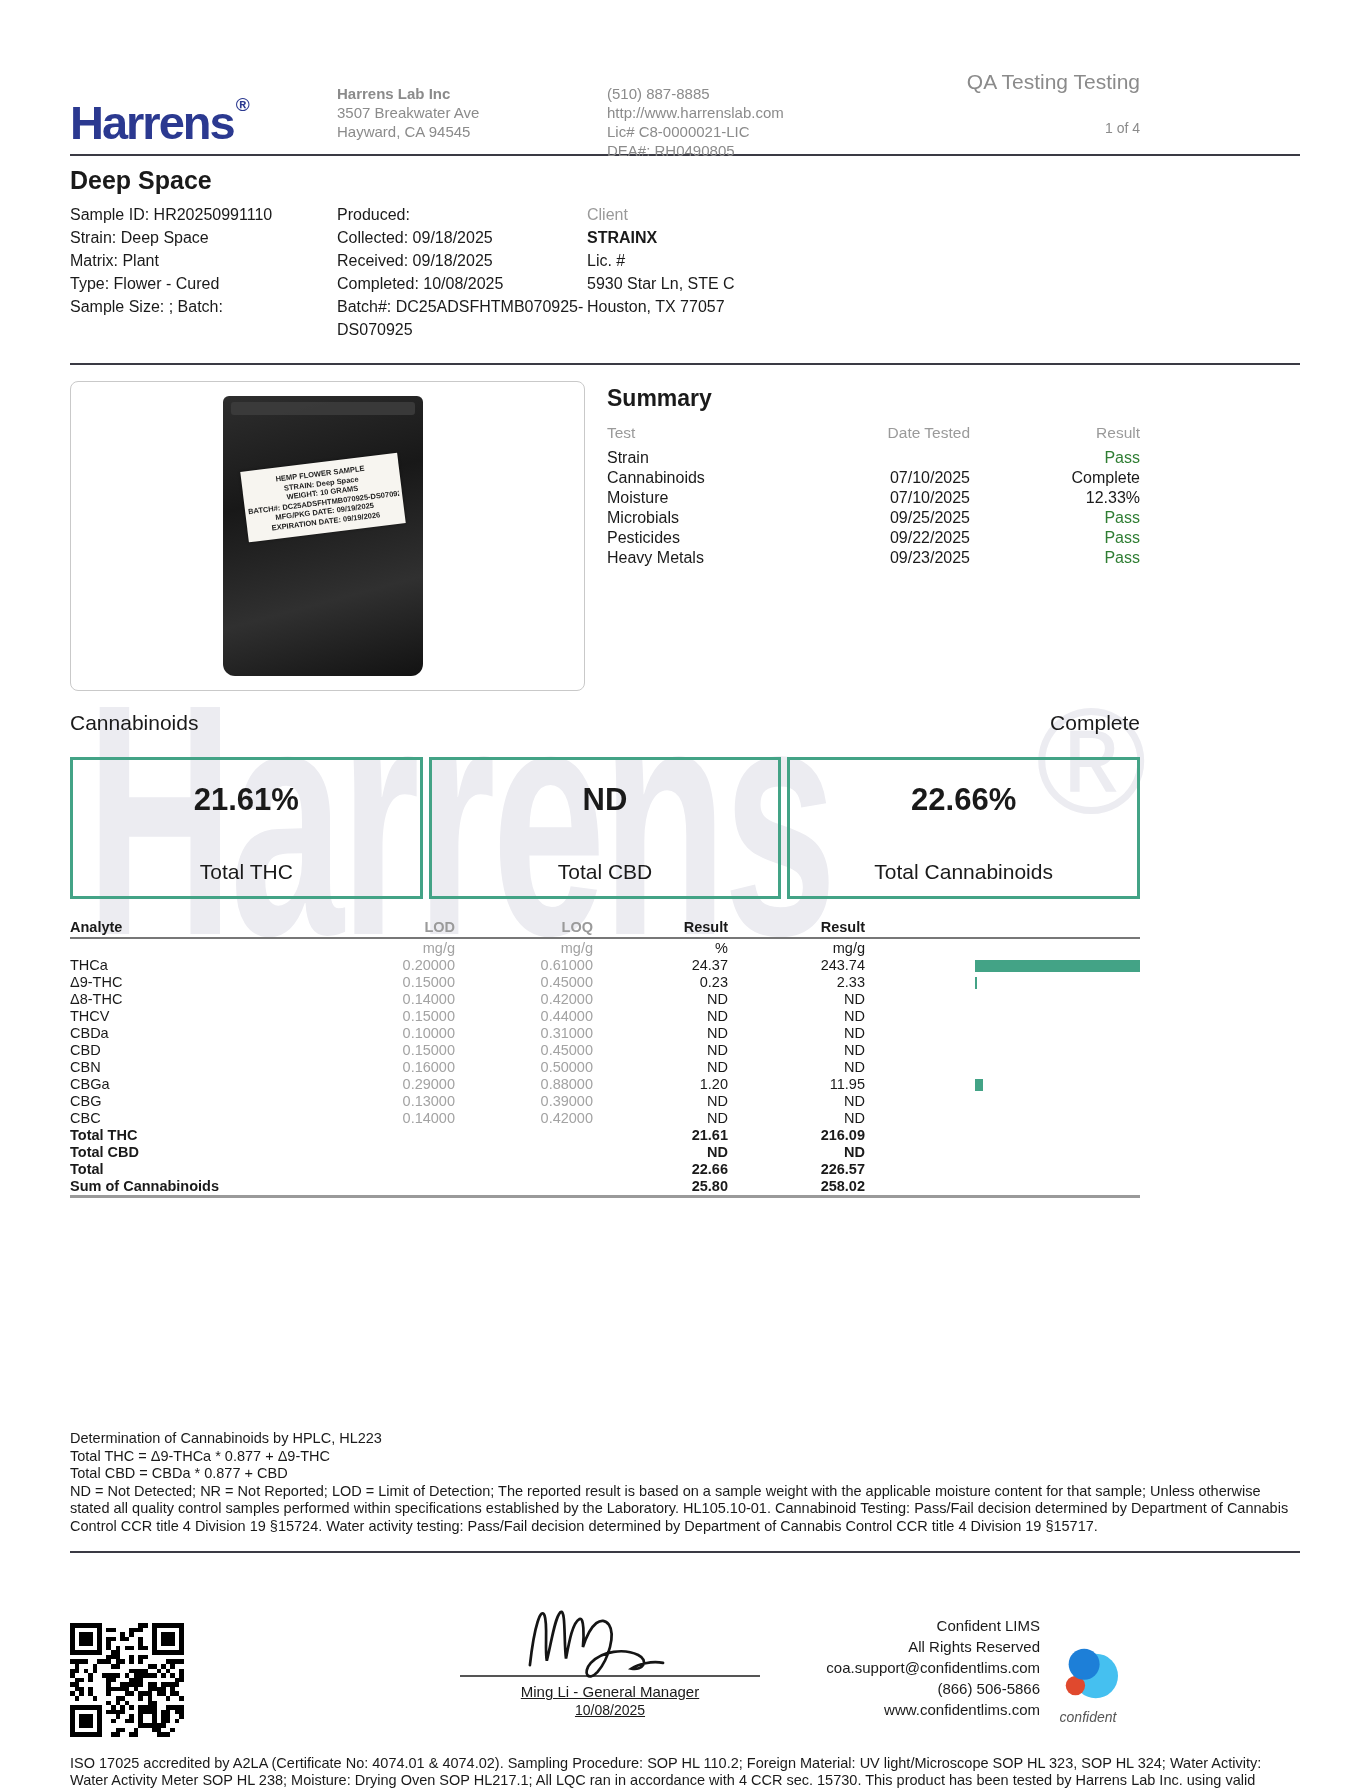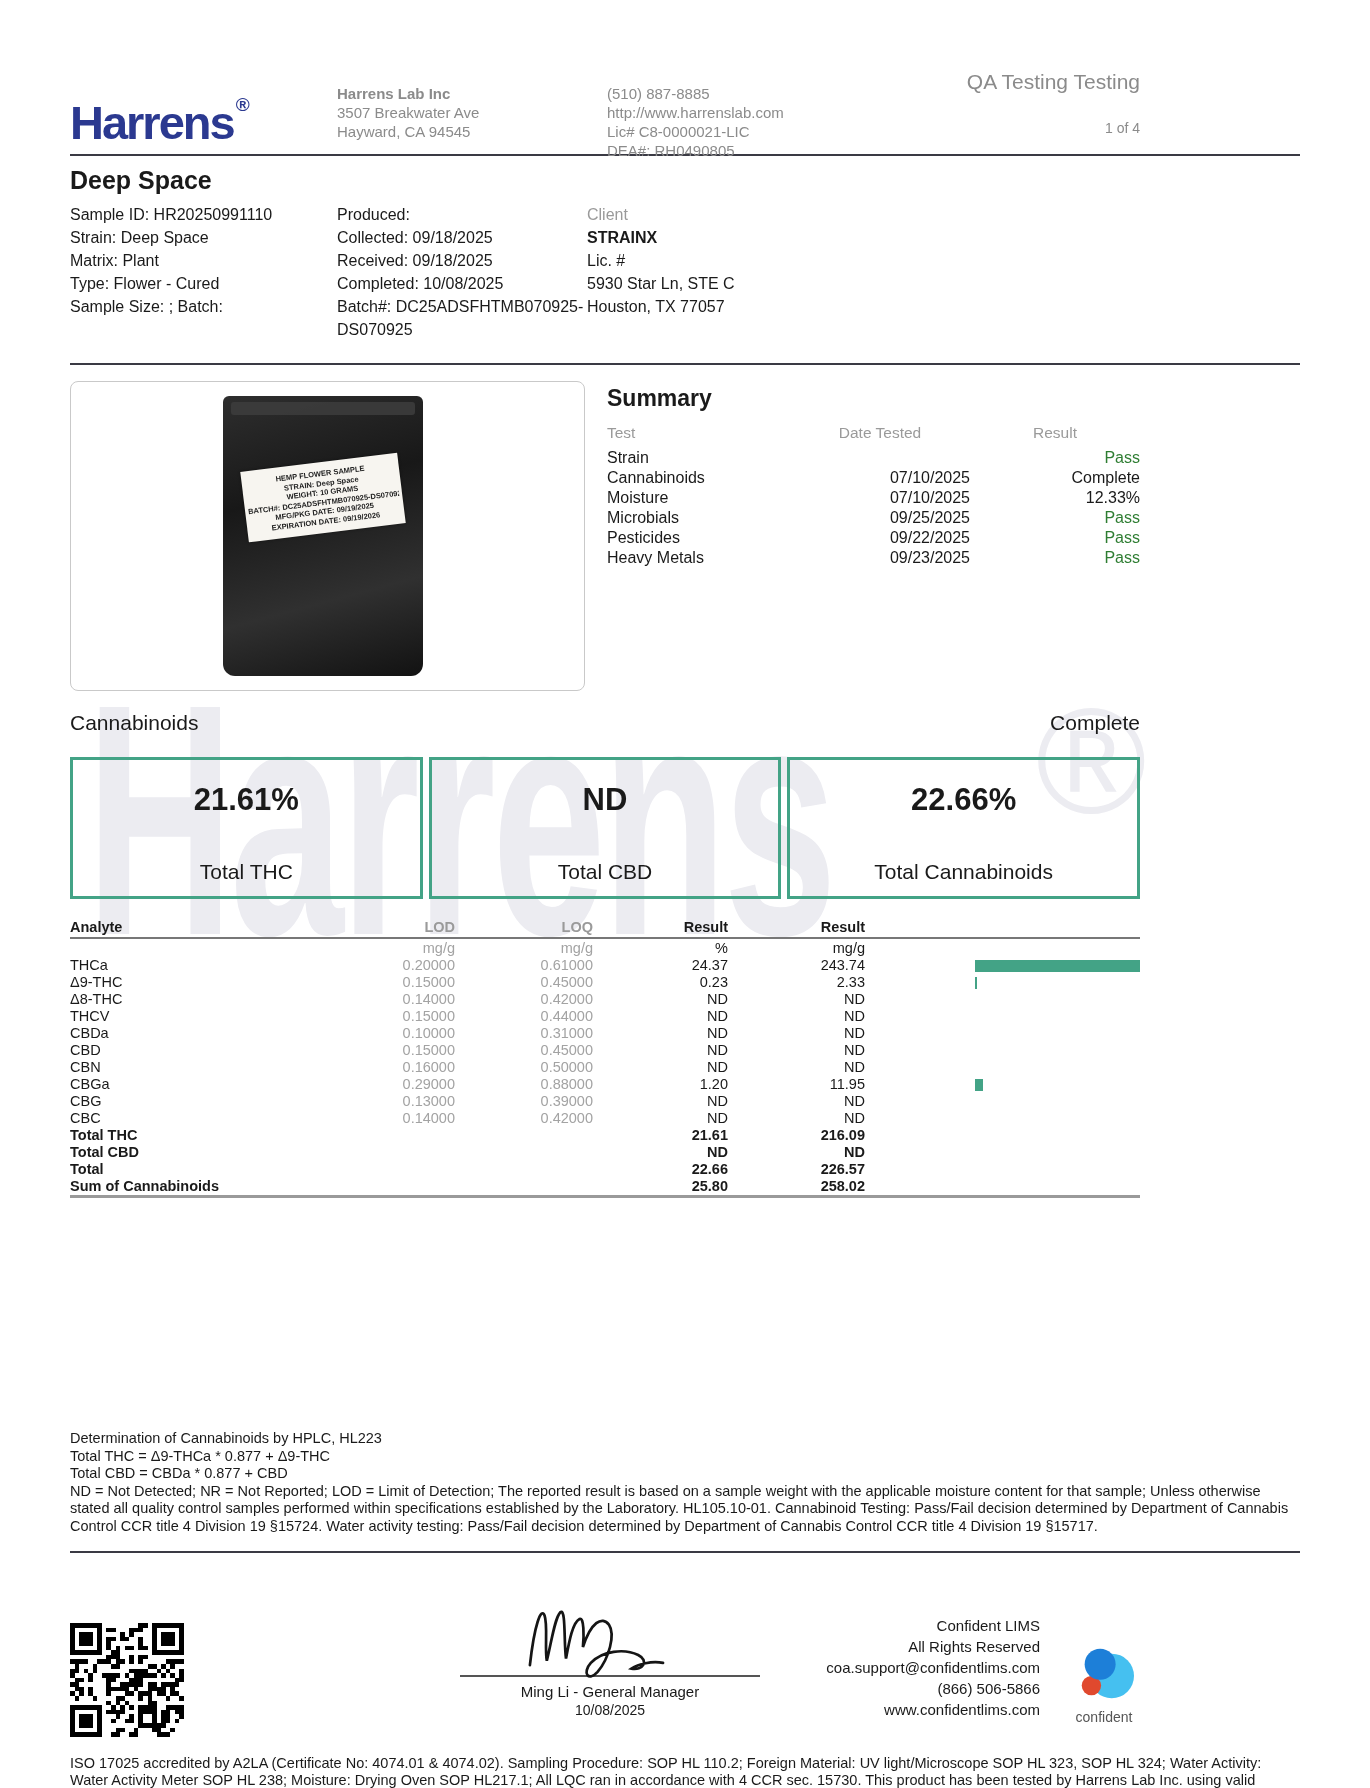--- a/index.html
+++ b/index.html
@@ -37,21 +37,21 @@
   
   .photo-summary{display:flex;margin-top:16px;}
   .photo-box{width:515px;height:310px;border:1px solid #c9c9c9;border-radius:8px;background:#fff;position:relative;flex:none;}
   .bag{position:absolute;left:152px;top:14px;width:200px;height:280px;border-radius:6px 6px 12px 12px;background:linear-gradient(165deg,#2e2e2e,#181818 35%,#303030 70%,#121212);}
   .bag-seal{position:absolute;left:8px;right:8px;top:6px;height:13px;background:#3d3d3d;border-radius:3px;opacity:.85;}
   .bag-label{position:absolute;top:66px;left:21px;width:158px;background:#f7f5f0;transform:rotate(-7deg);padding:7px 3px;box-shadow:0 0 3px rgba(0,0,0,.45);text-align:center;}
   .bag-line{font-size:7.5px;line-height:9.5px;color:#1d1d1d;font-weight:bold;white-space:nowrap;overflow:hidden;}
   .summary{margin-left:22px;flex:1;padding-top:4px;}
   .summary h2{font-size:23px;font-weight:600;margin-bottom:12px;}
   .sum-head{display:grid;grid-template-columns:1fr 180px 170px;font-size:15.5px;color:#9a9a9a;height:24px;}
-  .sum-head span:nth-child(2),.sum-head span:nth-child(3){text-align:center;}
+  .sum-head span:nth-child(2),.sum-head span:nth-child(3){text-align:right;}
   .sum-row{display:grid;grid-template-columns:1fr 180px 170px;font-size:16px;height:20px;line-height:20px;}
   .sum-date,.sum-result{text-align:right;}
   .status-pass{color:var(--pass-green);}
   .status-neutral{color:#1a1a1a;}
   
   .cann-head{display:flex;justify-content:space-between;font-size:21px;margin-top:20px;}
   .boxes{display:grid;grid-template-columns:1fr 1fr 1fr;gap:6px;margin-top:22px;}
   .cbox{border:3px solid var(--accent-teal);height:142px;display:flex;flex-direction:column;justify-content:space-between;align-items:center;padding:22px 0 12px 0;background:transparent;}
   .cbox-val{font-size:31px;font-weight:bold;}
   .cbox-label{font-size:21px;}
@@ -67,27 +67,27 @@
   .c6{padding-left:110px;}
   .bar{height:12px;background:var(--accent-teal);}
   .total-row .c1,.total-row .c4,.total-row .c5{font-weight:bold;}
   
   .footnotes{margin-top:232px;font-size:14.5px;line-height:17.5px;}
   .foot-para{margin-top:0;}
   
   .sig-rule{margin-top:16px;}
   .sig-row{position:relative;height:178px;margin-top:14px;}
   .qr{position:absolute;left:0;top:56px;width:114px;height:114px;}
-  .sig-center{position:absolute;left:390px;top:26px;width:300px;text-align:center;}
+  .sig-center{position:absolute;left:390px;top:26px;width:300px;text-align:center;text-decoration:underline;}
   .sig-svg{display:block;margin:0 auto;}
   .sig-line{border-top:2px solid #555;margin-top:-6px;}
   .sig-name{font-size:15px;margin-top:6px;}
   .sig-date{font-size:14px;margin-top:2px;}
   .lims{position:absolute;right:100px;top:48px;text-align:right;font-size:15px;line-height:21px;}
-  .conf-logo{position:absolute;right:0;top:76px;width:72px;text-align:center;}
+  .conf-logo{position:absolute;right:16px;top:76px;width:72px;text-align:center;font-style:italic;}
   .conf-text{font-size:14px;color:#555;margin-top:2px;}
   .disclaimer{margin-top:10px;font-size:14.5px;line-height:16.5px;}
 </style>
 </head>
 <body>
 
 <div class="page">
   <div class="watermark">
     <span class="wm-text">Harrens</span>
     <span class="wm-reg">®</span>

